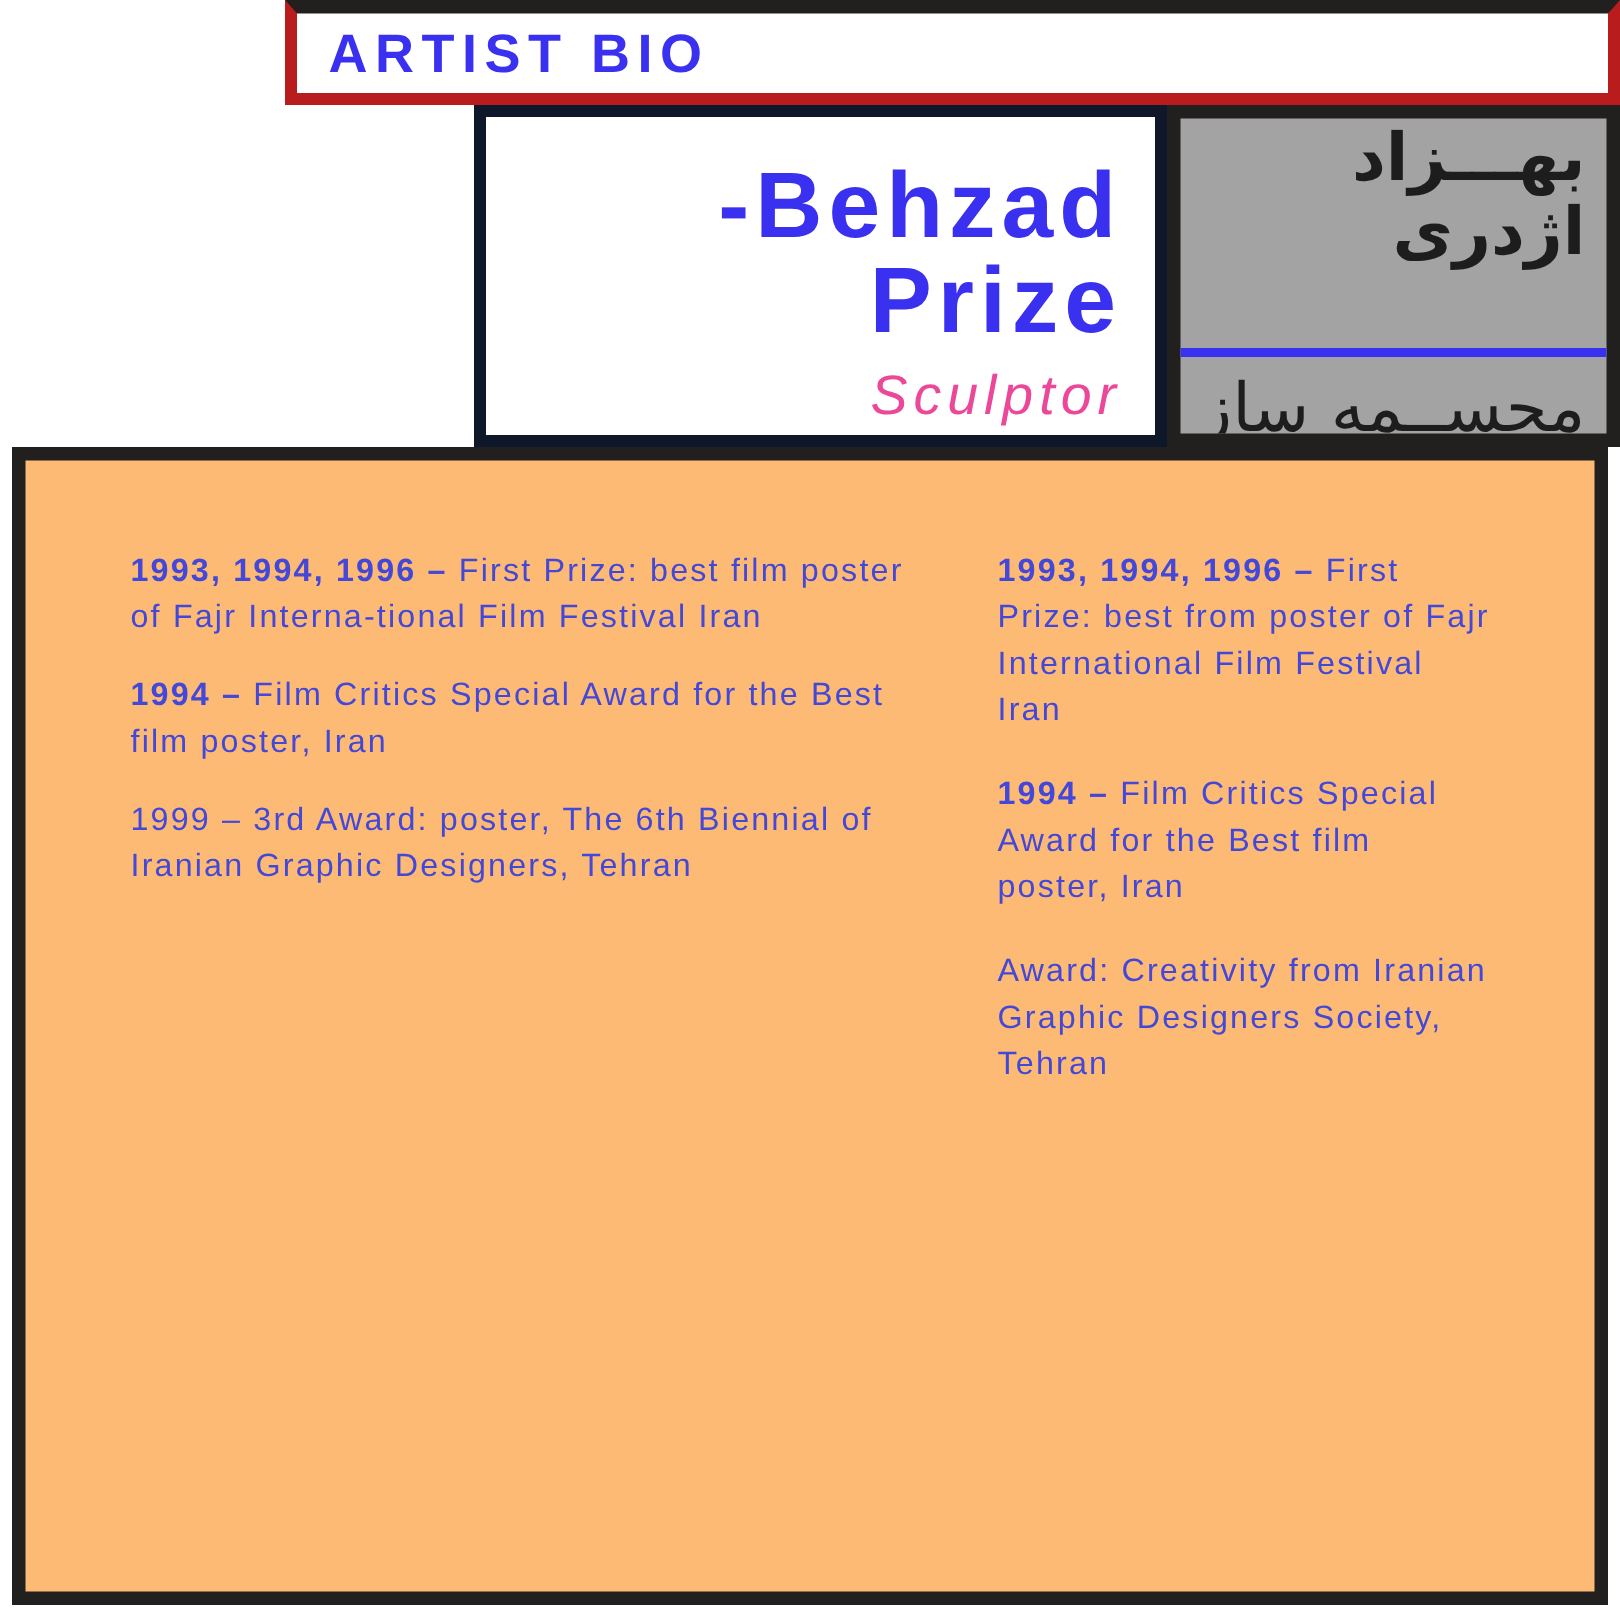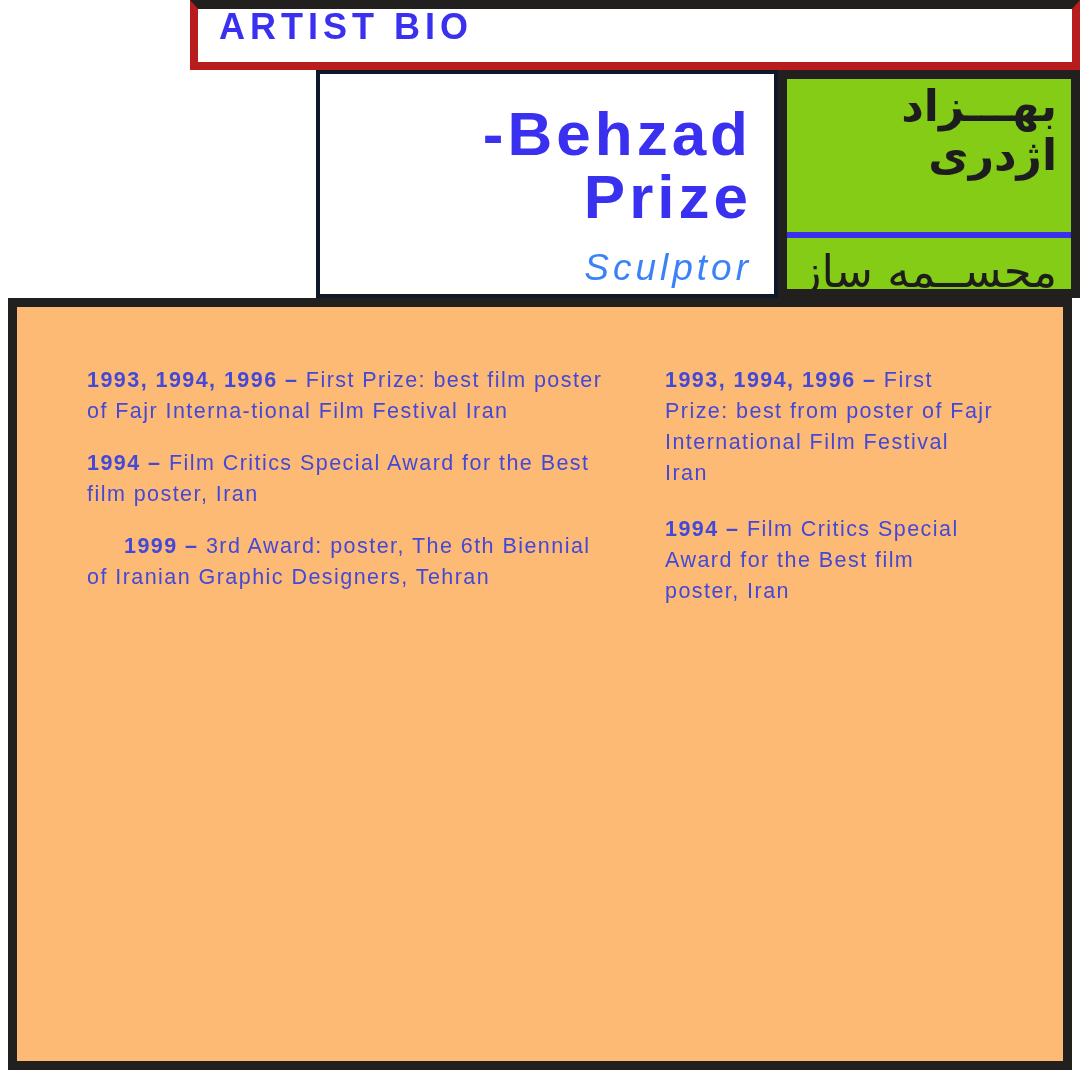--- a/index.html
+++ b/index.html
@@ -23,75 +23,75 @@
   .bio-tab {
     position: absolute;
     left: 190px;
     top: 0px;
     width: 890px;
     height: 70px;
     border: 8px solid #b91c1c;
     border-top: 9px solid #221f1f;
     background: #ffffff;
     display: flex;
-    align-items: flex-start;
+    align-items: center;
   }
   .bio-tab-label {
     color: #3a30f0;
     font-size: 36px;
     font-weight: bold;
     letter-spacing: 5px;
     padding-left: 21px;
     line-height: 1;
   }
 
   
   .name-panel {
     position: absolute;
     left: 316px;
     top: 70px;
     width: 462px;
     height: 228px;
-    border: 4px solid #0f172a;
+    border: 8px solid #0f172a;
     background: #ffffff;
     overflow: hidden;
   }
   .name-latin {
     position: absolute;
     left: 0;
     right: 22px;
     top: 28px;
     text-align: right;
     color: #3a30f0;
     font-size: 62px;
     font-weight: bold;
     letter-spacing: 4px;
     line-height: 1.02;
   }
   .name-latin .ln2 { display: block; }
   .role-latin {
     position: absolute;
     right: 22px;
     bottom: 8px;
-    color: #3b82f6;
+    color: #ec4899;
     font-size: 37px;
     font-style: italic;
     letter-spacing: 4px;
     line-height: 1;
   }
 
   
   .persian-panel {
     position: absolute;
     left: 778px;
     top: 70px;
     width: 302px;
     height: 228px;
     border: 9px solid #221f1f;
-    background: #84cc16;
+    background: #a3a3a3;
     overflow: hidden;
   }
   .persian-name {
     position: absolute;
     left: 0; right: 14px;
     top: 2px;
     text-align: right;
     direction: rtl;
     color: #1d1d1d;
     font-size: 44px;
@@ -151,21 +151,21 @@
     line-height: 1.42;
     margin-bottom: 22px;
   }
   .col-right .entry {
     font-size: 21.5px;
     letter-spacing: 1.45px;
     line-height: 1.44;
     margin-bottom: 25px;
   }
   .entry .yr { font-weight: bold; }
-  .entry .yr-plain { font-weight: bold; margin-left: 37px; }
+  .entry .yr-plain { font-weight: normal; }
 </style>
 </head>
 <body>
 
 <div id="poster">
 
   <div class="bio-tab">
     <div class="bio-tab-label">ARTIST BIO</div>
   </div>
 
@@ -189,17 +189,18 @@
   <div class="body-panel">
 
     <div class="col-left">
         <div class="entry"><span class="yr">1993, 1994, 1996 – </span><span>First Prize: best film poster of Fajr Interna-tional Film Festival Iran</span></div>
         <div class="entry"><span class="yr">1994 – </span><span>Film Critics Special Award for the Best film poster, Iran</span></div>
         <div class="entry"><span class="yr-plain">1999 – </span><span>3rd Award: poster, The 6th Biennial of Iranian Graphic Designers, Tehran</span></div>
       </div>
     <div class="col-right">
         <div class="entry"><span class="yr">1993, 1994, 1996 – </span><span>First Prize: best from poster of Fajr International Film Festival Iran</span></div>
         <div class="entry"><span class="yr">1994 – </span><span>Film Critics Special Award for the Best film poster, Iran</span></div>
+        <div class="entry"><span>Award: Creativity from Iranian Graphic Designers Society, Tehran</span></div>
       </div>
 
   </div>
 
 </div>
 
 </body></html>

